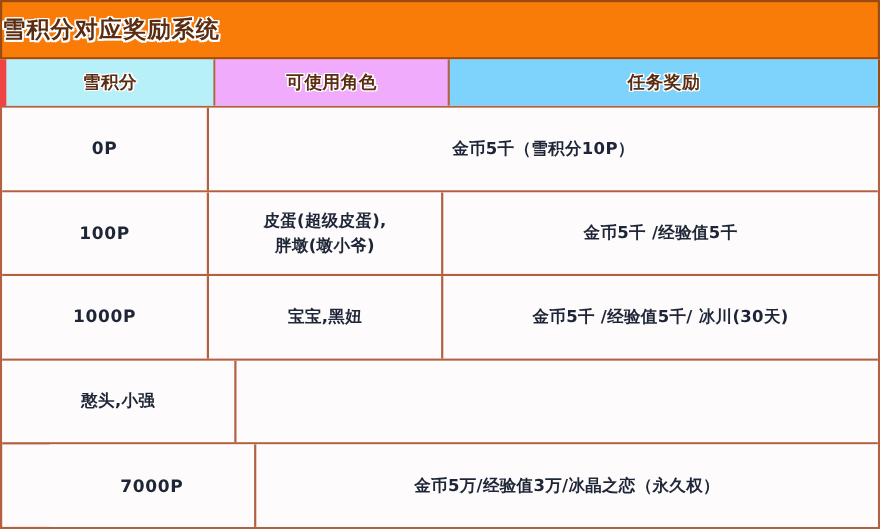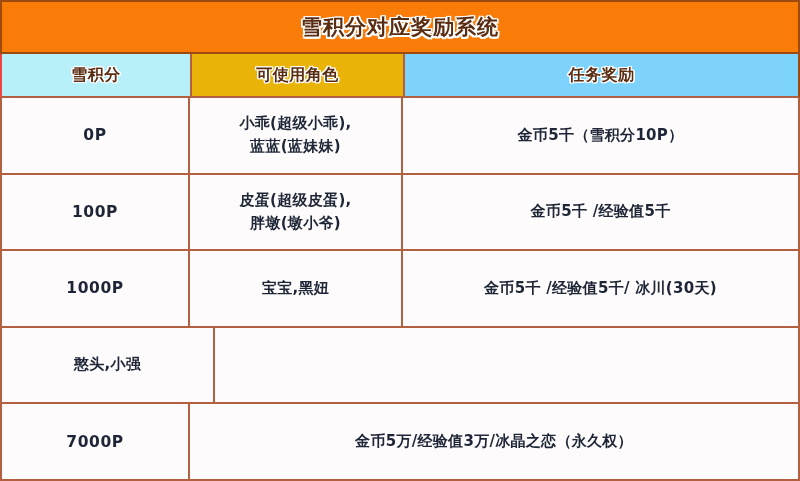--- a/index.html
+++ b/index.html
@@ -25,21 +25,20 @@
 
   
   .title-bar {
     height: 54px;
     flex: 0 0 54px;
     background: #f97c09;
     border: 2px solid #9c4a10;
     box-sizing: border-box;
     display: flex;
     align-items: center;
-    justify-content: center;
   }
   .title-text {
     font-size: 21px;
     font-weight: bold;
     color: #5a2d12;
     letter-spacing: 1px;
     text-shadow:
       -1.5px -1.5px 0 #ffffff,
        1.5px -1.5px 0 #ffffff,
       -1.5px  1.5px 0 #ffffff,
@@ -49,33 +48,33 @@
       -1.5px  0px   0 #ffffff,
        1.5px  0px   0 #ffffff;
   }
 
   
   .header-row {
     height: 44px;
     flex: 0 0 44px;
     display: flex;
     box-sizing: border-box;
-    border-left: 2px solid #ef4444;
+    border-left: 6px solid #ef4444;
     border-right: 2px solid #9c4a10;
     border-bottom: 2px solid #b2603f;
   }
   .hcell {
     display: flex;
     align-items: center;
     justify-content: center;
     box-sizing: border-box;
     height: 100%;
   }
   .hcell-points   { width: 190px; background: #b8f0f9; border-right: 2px solid #b2603f; }
-  .hcell-chars    { width: 213px; background: #eab308; border-right: 2px solid #b2603f; }
+  .hcell-chars    { width: 213px; background: #f0abfc; border-right: 2px solid #b2603f; }
   .hcell-rewards  { flex: 1 1 auto; background: #7dd3fc; }
 
   .hcell-text {
     font-size: 16px;
     font-weight: bold;
     color: #5a2d12;
     letter-spacing: 0.5px;
     text-shadow:
       -1.2px -1.2px 0 #ffffff,
        1.2px -1.2px 0 #ffffff,
@@ -97,21 +96,21 @@
     border-right: 2px solid #b2603f;
     border-bottom: 2px solid #b2603f;
   }
   .data-row {
     flex: 1 1 0;
     display: flex;
     box-sizing: border-box;
     border-bottom: 2px solid #b2603f;
     background: #fdfbfb;
   }
-  .data-row:last-child { border-bottom: none; }
+  .data-row:last-child { border-bottom: none; margin-left: 43px; }
 
   .cell {
     display: flex;
     align-items: center;
     justify-content: center;
     text-align: center;
     box-sizing: border-box;
     padding: 2px 6px;
     height: 100%;
   }
@@ -150,24 +149,20 @@
       <span class="hcell-text">任务奖励</span>
     </div>
   </div>
 
   <div class="body-rows">
 
     <div class="data-row">
       <div class="cell cell-points">
         <span class="cell-text">0P</span>
       </div>
-      <div class="cell cell-chars">
-        <span class="cell-text">小乖(超级小乖),
-蓝蓝(蓝妹妹)</span>
-      </div>
       <div class="cell cell-rewards">
         <span class="cell-text">金币5千（雪积分10P）</span>
       </div>
     </div>
 
     <div class="data-row">
       <div class="cell cell-points">
         <span class="cell-text">100P</span>
       </div>
       <div class="cell cell-chars">

